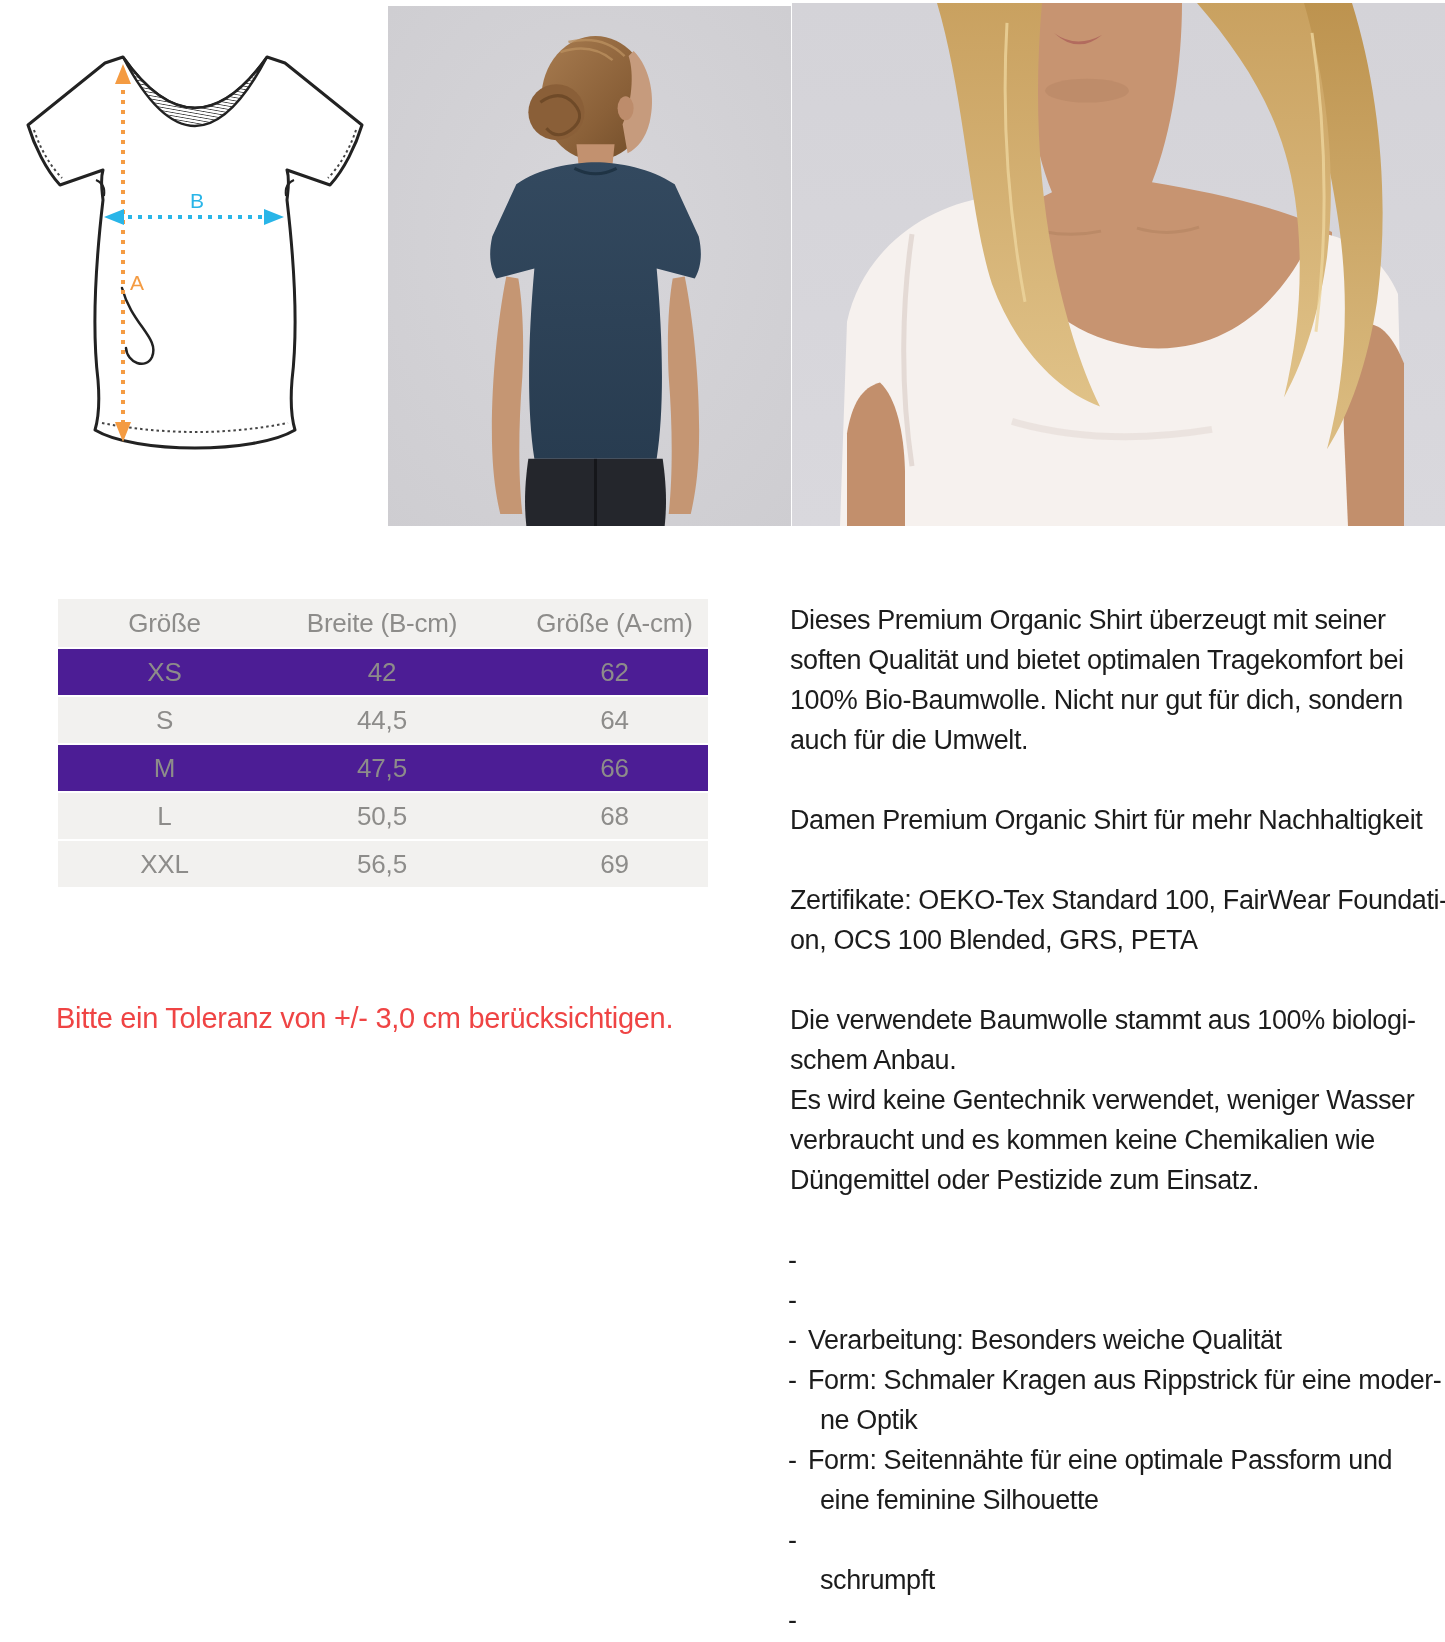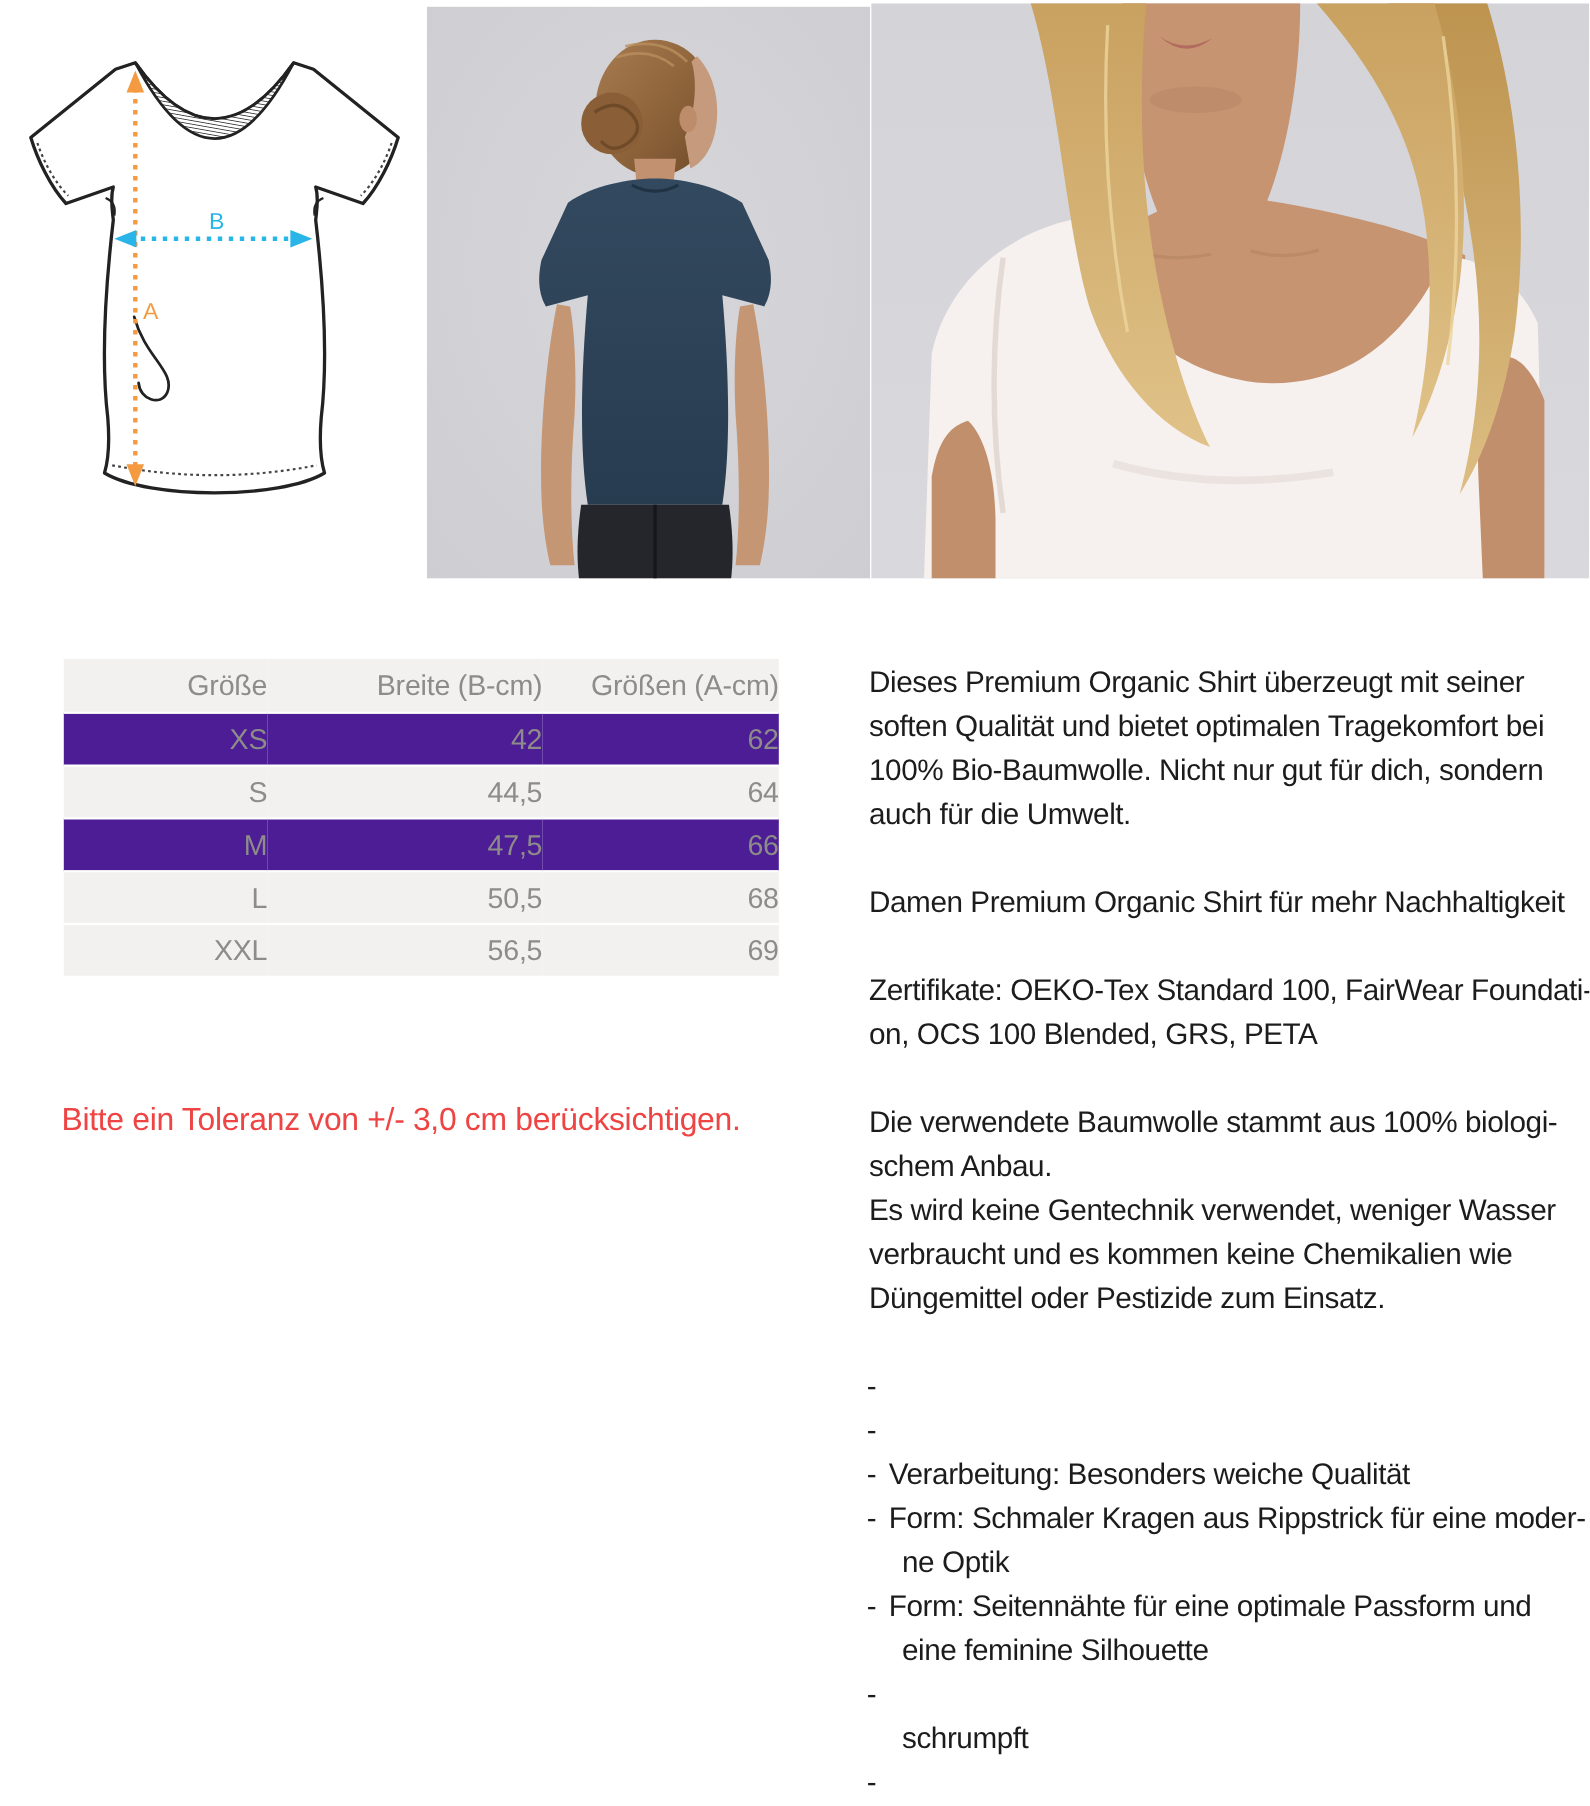--- a/index.html
+++ b/index.html
@@ -7,21 +7,21 @@
           font-family:"Liberation Sans", sans-serif; overflow:hidden; }
   figure { margin:0; padding:0; }
   .diagram { position:absolute; left:20px; top:30px; width:350px; height:440px; }
   .photo { position:absolute; }
   .photo-back  { left:388px; top:6px;  width:403px; height:520px; }
   .photo-front { left:792px; top:3px;  width:653px; height:523px; }
   .photo svg, .diagram svg { display:block; width:100%; height:100%; }
 
   table.size-table { position:absolute; left:58px; top:599px; width:650px;
                      border-collapse:collapse; table-layout:fixed; }
-  .size-table th, .size-table td { font-weight:normal; text-align:right;
+  .size-table th, .size-table td { font-weight:normal; text-align:center;
       padding:0 0 0 28px; font-size:26px; color:#8d8c8a;
       border-bottom:2px solid #ffffff; letter-spacing:-0.2px; }
   .size-table th { height:48px; background:#f2f1ef; }
   .size-table td { height:46px; }
   tr.dark td  { background:#4c1d95; }
   tr.light td { background:#f2f1ef; }
 
   .tolerance { position:absolute; left:56px; top:1002px; margin:0;
                font-size:29px; color:#ef4444; letter-spacing:-0.3px; white-space:nowrap; }
 
@@ -181,21 +181,21 @@
   <table class="size-table">
     <colgroup>
         <col style="width:185px">
         <col style="width:250px">
         <col style="width:215px">
       </colgroup>
     <thead>
       <tr>
         <th>Größe</th>
         <th>Breite (B-cm)</th>
-        <th>Größen (A-cm)</th>
+        <th>Größe (A-cm)</th>
       </tr>
     </thead>
     <tbody>
       <tr class="dark">
         <td>XS</td>
         <td>42</td>
         <td>62</td>
       </tr>
       <tr class="light">
         <td>S</td>

